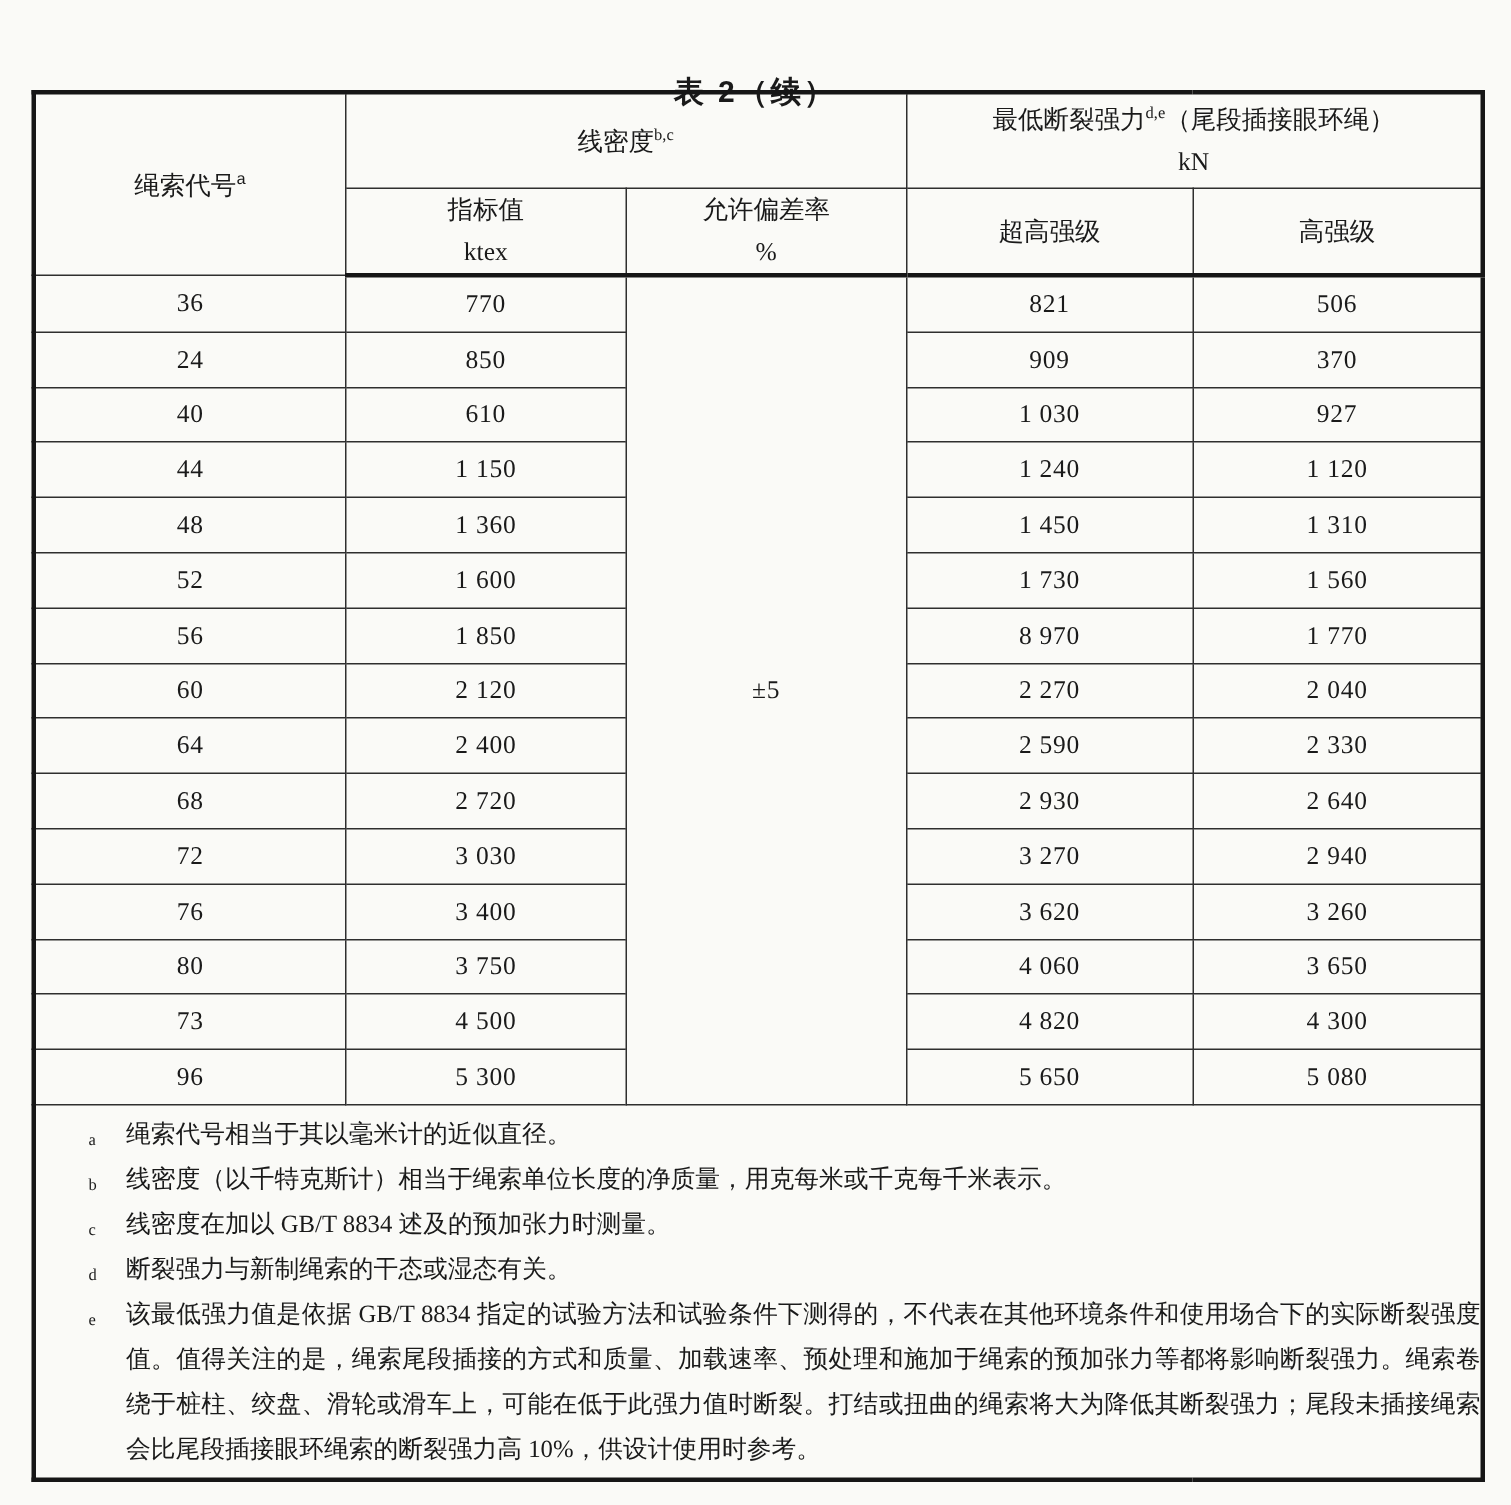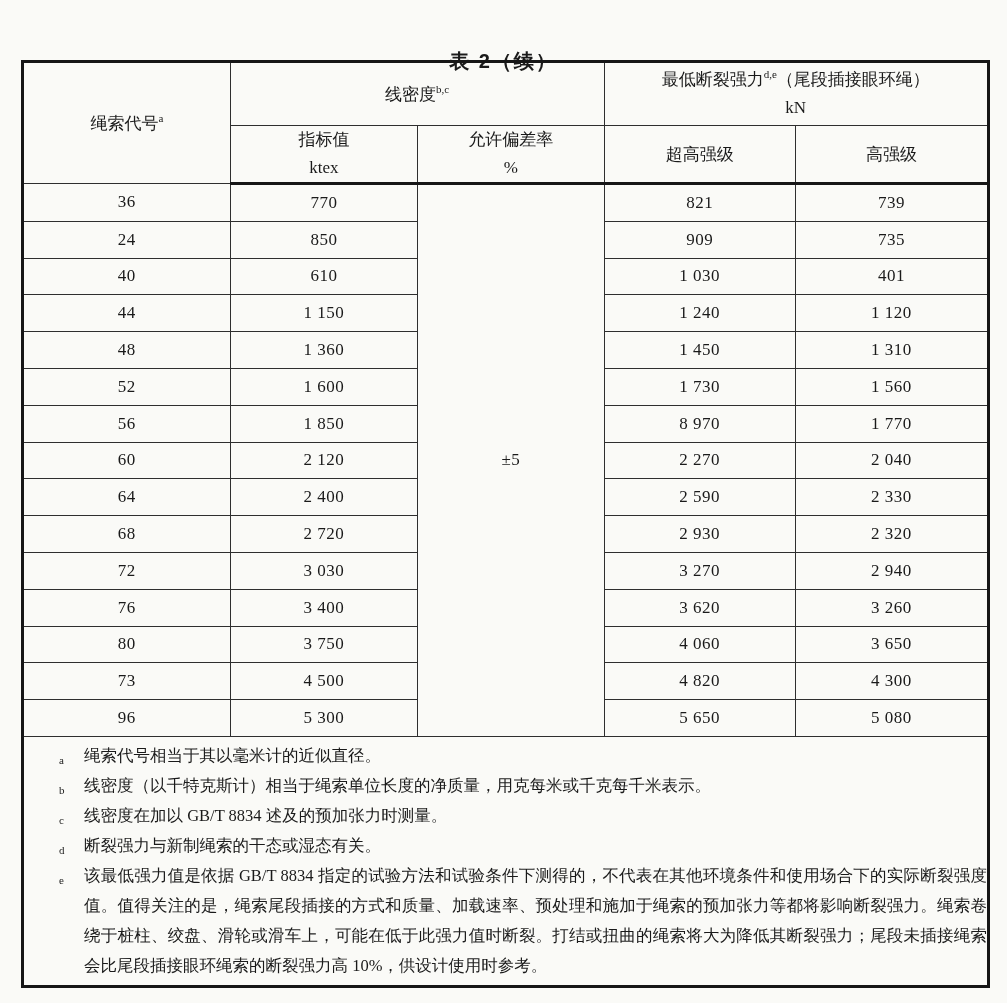--- a/index.html
+++ b/index.html
@@ -41,21 +41,21 @@
     font-weight: normal;
     font-size: 17px;
   }
   col.c1 { width: 21.5%; }
   col.c2 { width: 19.4%; }
   col.c3 { width: 19.3%; }
   col.c4 { width: 19.8%; }
   col.c5 { width: 20.0%; }
   tr.h1 th { height: 62px; }
   tr.h2 th { height: 56px; border-bottom: 3px solid #161616; }
-  th.rope-code { border-bottom: 3px solid #161616; }
+  th.rope-code { border-bottom: 3px solid #161616; font-family: Liberation Mono, monospace; }
   .hline { display: block; line-height: 28px; }
   sup.fnref {
     font-size: 11px;
     line-height: 0;
     vertical-align: super;
     letter-spacing: 0;
   }
   tbody td.num { height: 35.8px; font-size: 17px; letter-spacing: 0.5px; }
   td.tol-cell { font-size: 17px; }
   td.notes-cell {
@@ -113,33 +113,33 @@
       <th>超高强级</th>
       <th>高强级</th>
     </tr>
   </thead>
   <tbody>
     <tr>
       <td class="num">36</td>
       <td class="num">770</td>
       <td class="num tol-cell" rowspan="15">±5</td>
       <td class="num">821</td>
-      <td class="num">739</td>
+      <td class="num">506</td>
     </tr>
     <tr>
       <td class="num">24</td>
       <td class="num">850</td>
       <td class="num">909</td>
-      <td class="num">735</td>
+      <td class="num">370</td>
     </tr>
     <tr>
       <td class="num">40</td>
       <td class="num">610</td>
       <td class="num">1 030</td>
-      <td class="num">401</td>
+      <td class="num">927</td>
     </tr>
     <tr>
       <td class="num">44</td>
       <td class="num">1 150</td>
       <td class="num">1 240</td>
       <td class="num">1 120</td>
     </tr>
     <tr>
       <td class="num">48</td>
       <td class="num">1 360</td>
@@ -167,21 +167,21 @@
     <tr>
       <td class="num">64</td>
       <td class="num">2 400</td>
       <td class="num">2 590</td>
       <td class="num">2 330</td>
     </tr>
     <tr>
       <td class="num">68</td>
       <td class="num">2 720</td>
       <td class="num">2 930</td>
-      <td class="num">2 320</td>
+      <td class="num">2 640</td>
     </tr>
     <tr>
       <td class="num">72</td>
       <td class="num">3 030</td>
       <td class="num">3 270</td>
       <td class="num">2 940</td>
     </tr>
     <tr>
       <td class="num">76</td>
       <td class="num">3 400</td>

